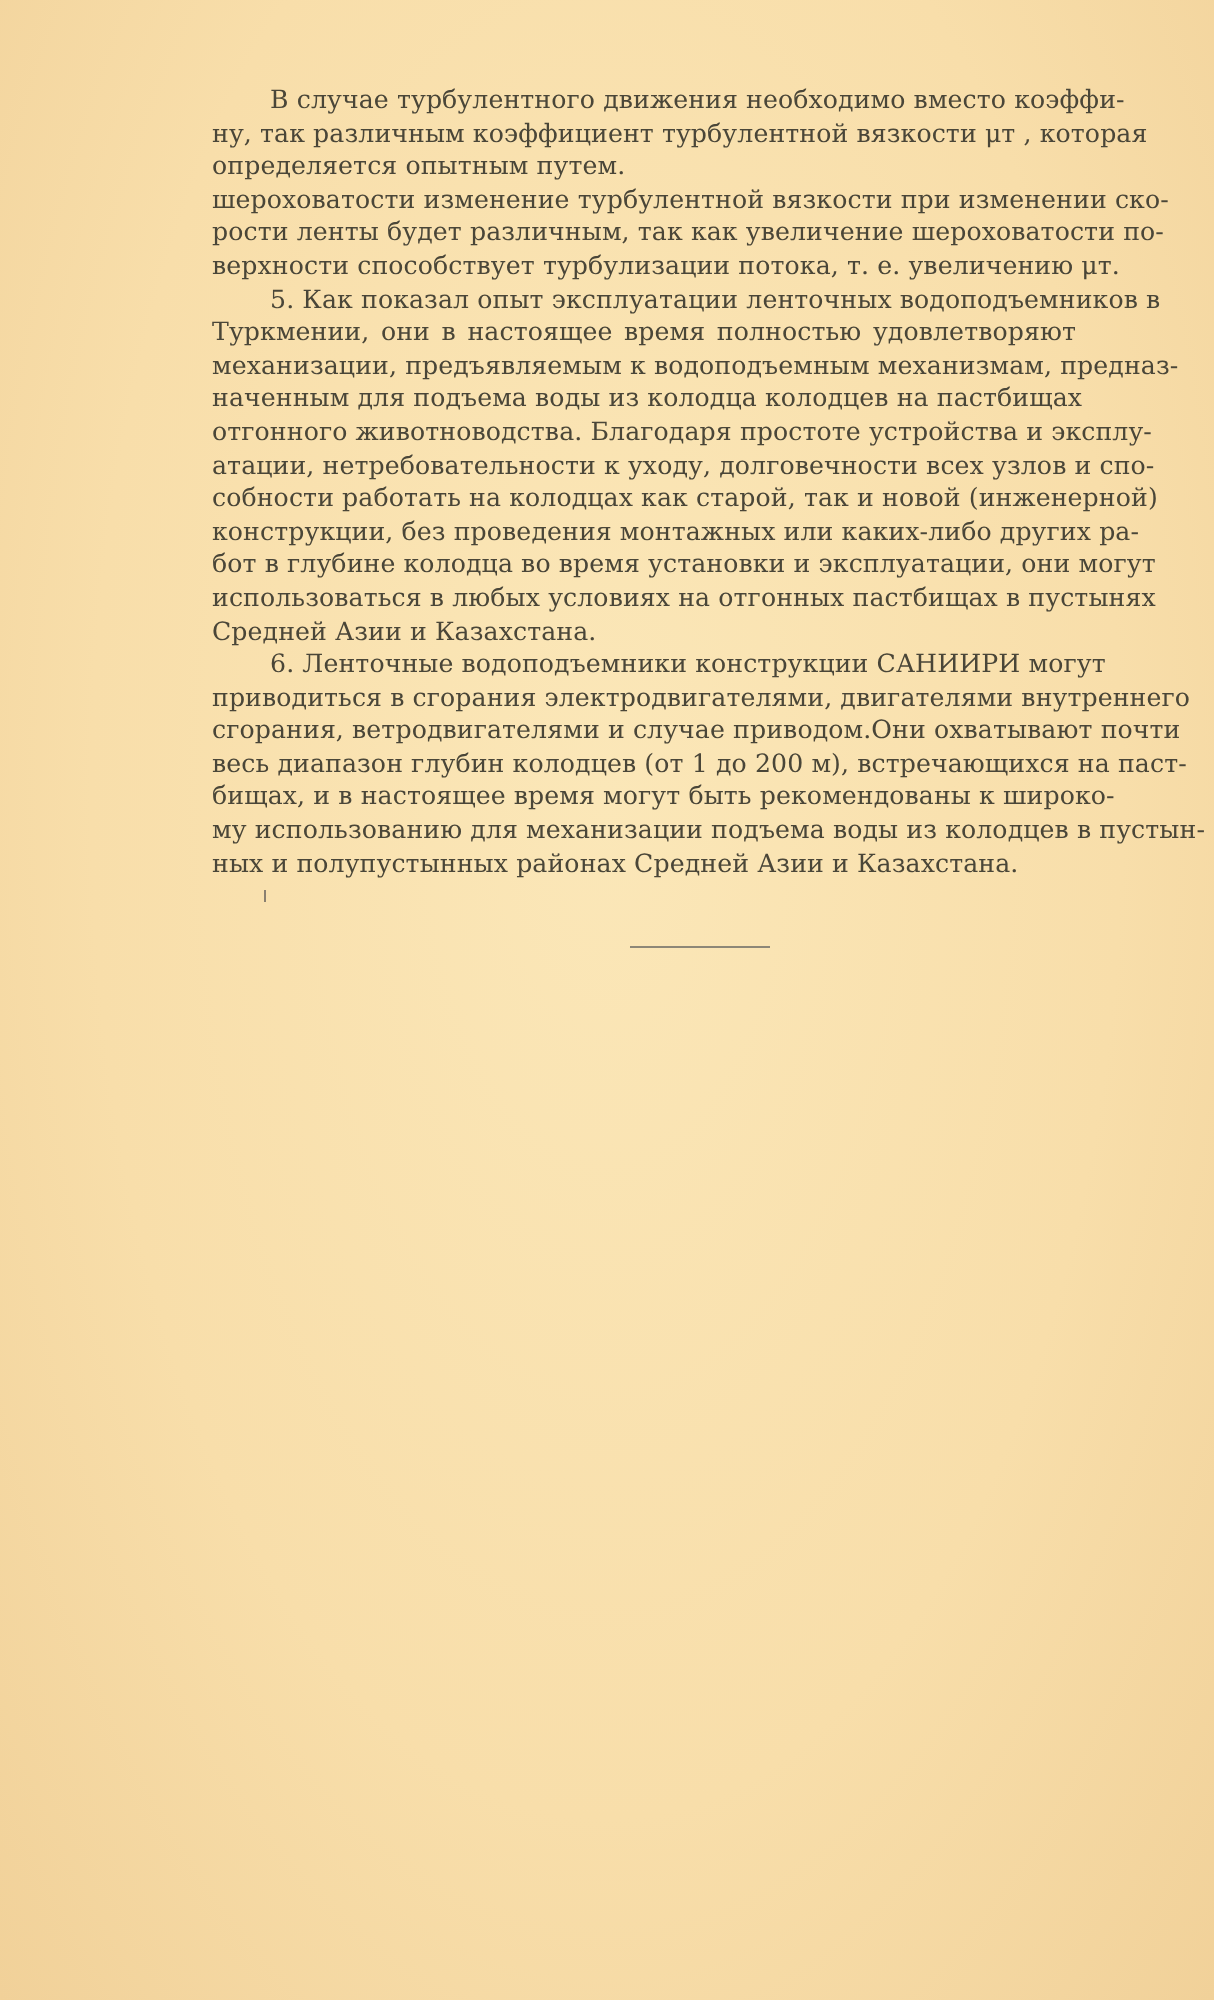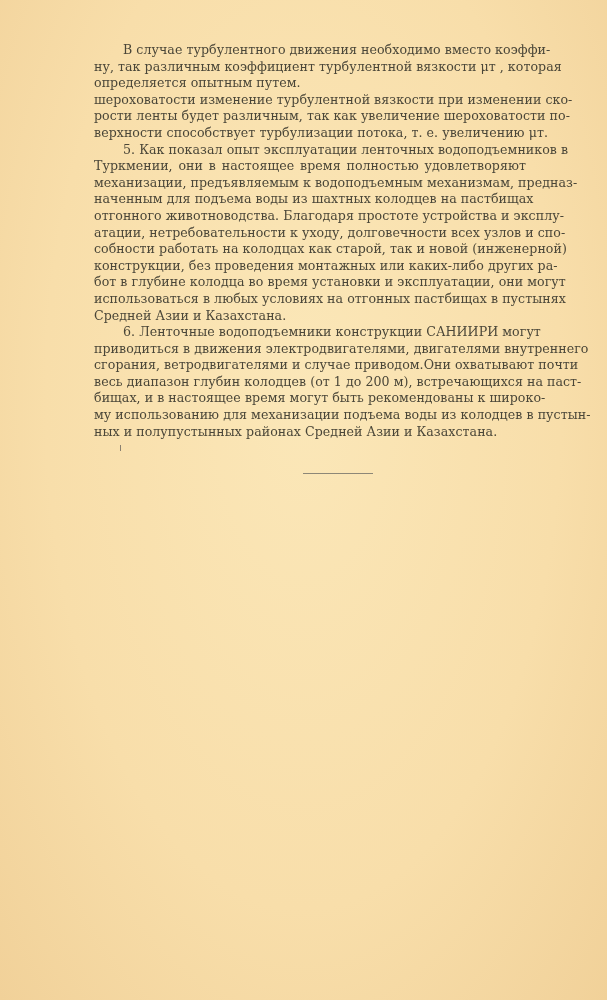--- a/index.html
+++ b/index.html
@@ -3,21 +3,21 @@
 <meta charset="utf-8">
 <style>
   html, body { margin:0; padding:0; }
   body {
     width:607px; height:1000px; overflow:hidden;
     background: radial-gradient(ellipse at 50% 40%, #fbe7b8 0%, #f8deaa 60%, #f1d199 100%);
     font-family: "DejaVu Serif", "Liberation Serif", serif;
     color:#4a4638;
     position:relative;
   }
-  .page { position:absolute; left:4px; top:0; width:518px; height:1000px; }
+  .page { position:absolute; left:16px; top:0; width:518px; height:1000px; }
   .text-block {
     position:absolute; left:90px; top:42px; width:432px;
     font-size:12.6px; line-height:16.6px;
     letter-spacing:0.05px;
   }
   .line {
     display:block; white-space:nowrap;
     text-align:justify; text-align-last:justify;
     height:16.6px;
   }
@@ -46,33 +46,33 @@
     <div>
       <span class="line">шероховатости изменение турбулентной вязкости при изменении ско-</span>
       <span class="line">рости ленты будет различным, так как увеличение шероховатости по-</span>
       <span class="line last">верхности способствует турбулизации потока, т. е. увеличению μт.</span>
     </div>
 
     <div>
       <span class="line indent">5. Как показал опыт эксплуатации ленточных водоподъемников в</span>
       <span class="line">Туркмении, они в настоящее время полностью удовлетворяют</span>
       <span class="line">механизации, предъявляемым к водоподъемным механизмам, предназ-</span>
-      <span class="line">наченным для подъема воды из шахтных колодцев на пастбищах</span>
+      <span class="line">наченным для подъема воды из колодца колодцев на пастбищах</span>
       <span class="line">отгонного животноводства. Благодаря простоте устройства и эксплу-</span>
       <span class="line">атации, нетребовательности к уходу, долговечности всех узлов и спо-</span>
       <span class="line">собности работать на колодцах как старой, так и новой (инженерной)</span>
       <span class="line">конструкции, без проведения монтажных или каких-либо других ра-</span>
       <span class="line">бот в глубине колодца во время установки и эксплуатации, они могут</span>
       <span class="line">использоваться в любых условиях на отгонных пастбищах в пустынях</span>
       <span class="line last">Средней Азии и Казахстана.</span>
     </div>
 
     <div>
       <span class="line indent">6. Ленточные водоподъемники конструкции САНИИРИ могут</span>
-      <span class="line">приводиться в движения электродвигателями, двигателями внутреннего</span>
+      <span class="line">приводиться в сгорания электродвигателями, двигателями внутреннего</span>
       <span class="line">сгорания, ветродвигателями и случае приводом.Они охватывают почти</span>
       <span class="line">весь диапазон глубин колодцев (от 1 до 200 м), встречающихся на паст-</span>
       <span class="line">бищах, и в настоящее время могут быть рекомендованы к широко-</span>
       <span class="line">му использованию для механизации подъема воды из колодцев в пустын-</span>
       <span class="line last">ных и полупустынных районах Средней Азии и Казахстана.</span>
     </div>
   </div>
 
   <div class="tick"></div>
   <div class="separator"></div>

